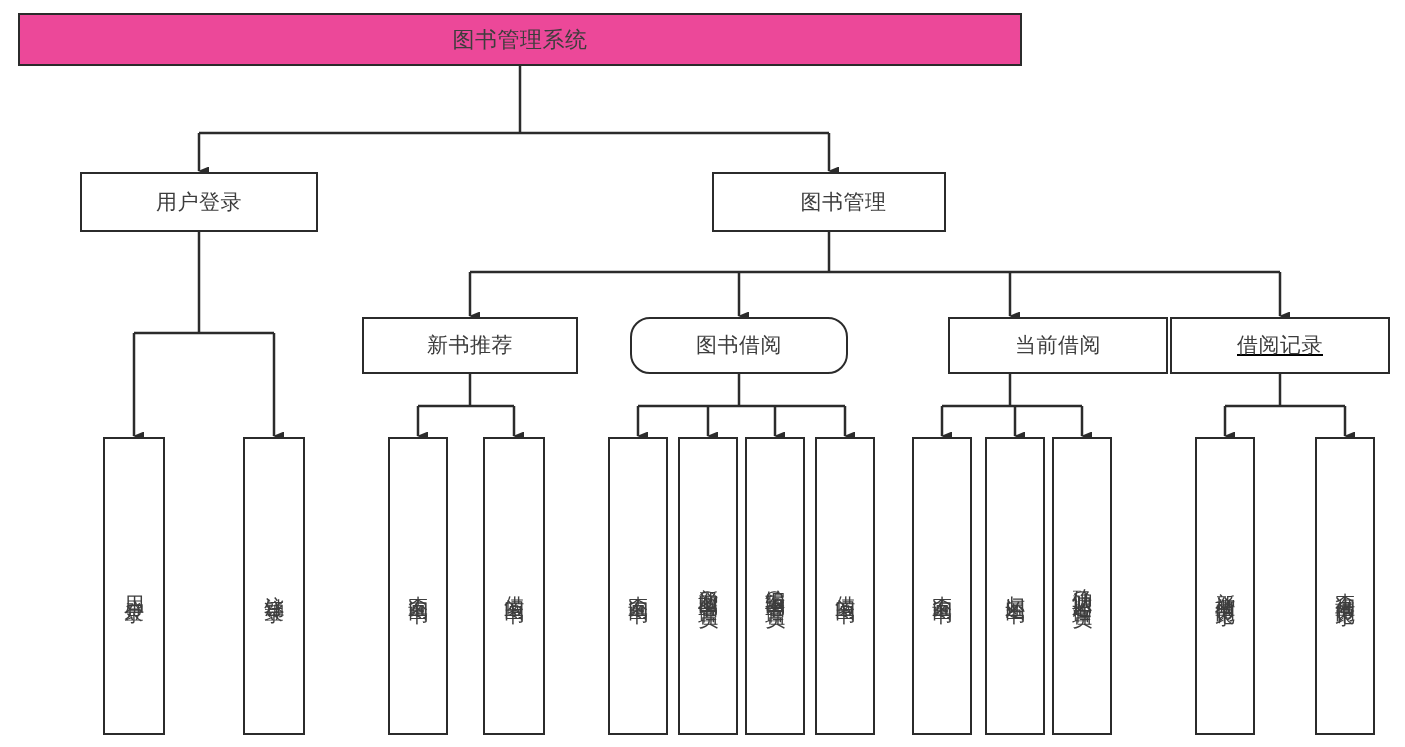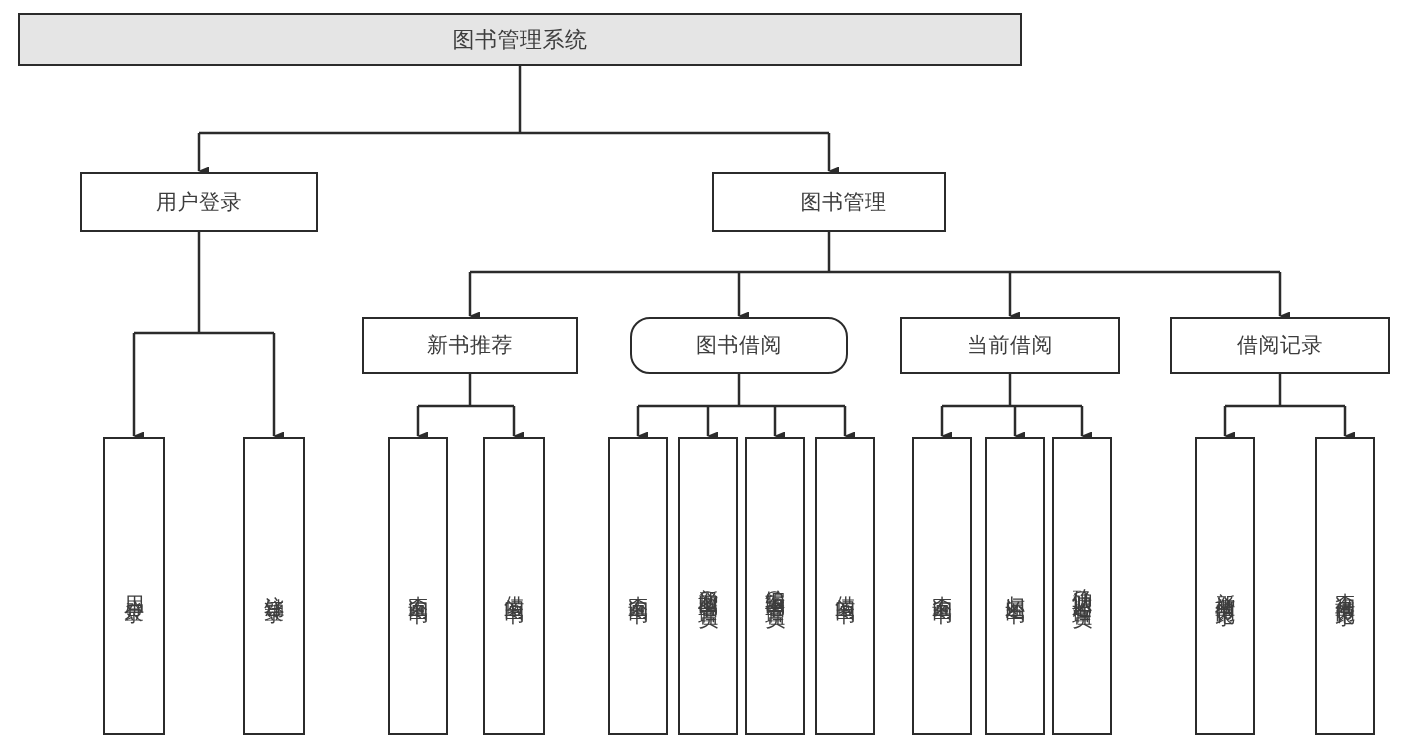--- a/index.html
+++ b/index.html
@@ -101,39 +101,39 @@
         <line x1="1015" y1="406" x2="1015" y2="436" stroke="#2b2b2b" stroke-width="2.5" marker-end="url(#arrowhead)"></line>
         <line x1="1082" y1="406" x2="1082" y2="436" stroke="#2b2b2b" stroke-width="2.5" marker-end="url(#arrowhead)"></line>
         <line x1="1280" y1="374" x2="1280" y2="406" stroke="#2b2b2b" stroke-width="2.5"></line>
         <line x1="1225" y1="406" x2="1345" y2="406" stroke="#2b2b2b" stroke-width="2.5"></line>
         <line x1="1225" y1="406" x2="1225" y2="436" stroke="#2b2b2b" stroke-width="2.5" marker-end="url(#arrowhead)"></line>
         <line x1="1345" y1="406" x2="1345" y2="436" stroke="#2b2b2b" stroke-width="2.5" marker-end="url(#arrowhead)"></line>
       </g>
   </svg>
 
   <div id="node-layer">
-      <div class="node root" style="left: 18px; top: 13px; width: 1004px; height: 53px; border-color: rgb(43, 43, 43); background: #e5e5e5;">
+      <div class="node root" style="left: 18px; top: 13px; width: 1004px; height: 53px; border-color: rgb(43, 43, 43); background: #ec4899;">
         <span class="node-label" style="color: rgb(61, 61, 61);">图书管理系统</span>
       </div>
       <div class="node" style="left: 80px; top: 172px; width: 238px; height: 60px; border-color: rgb(43, 43, 43); background: rgb(255, 255, 255);">
         <span class="node-label" style="color: rgb(61, 61, 61);">用户登录</span>
       </div>
       <div class="node" style="left: 712px; top: 172px; width: 234px; height: 60px; border-color: rgb(43, 43, 43); background: rgb(255, 255, 255); padding-left: 29px;">
         <span class="node-label" style="color: rgb(61, 61, 61);">图书管理</span>
       </div>
       <div class="node" style="left: 362px; top: 317px; width: 216px; height: 57px; border-color: rgb(43, 43, 43); background: rgb(255, 255, 255);">
         <span class="node-label" style="color: rgb(61, 61, 61);">新书推荐</span>
       </div>
       <div class="node" style="left: 630px; top: 317px; width: 218px; height: 57px; border-color: rgb(43, 43, 43); background: rgb(255, 255, 255); border-radius: 20px;">
         <span class="node-label" style="color: rgb(61, 61, 61);">图书借阅</span>
       </div>
-      <div class="node" style="left: 900px; top: 317px; width: 220px; height: 57px; border-color: rgb(43, 43, 43); background: rgb(255, 255, 255);">
+      <div class="node" style="left: 948px; top: 317px; width: 220px; height: 57px; border-color: rgb(43, 43, 43); background: rgb(255, 255, 255);">
         <span class="node-label" style="color: rgb(61, 61, 61);">当前借阅</span>
       </div>
-      <div class="node" style="left: 1170px; top: 317px; width: 220px; height: 57px; border-color: rgb(43, 43, 43); background: rgb(255, 255, 255);">
+      <div class="node" style="left: 1170px; top: 317px; width: 220px; height: 57px; border-color: rgb(43, 43, 43); background: rgb(255, 255, 255); text-decoration: underline;">
         <span class="node-label" style="color: rgb(61, 61, 61);">借阅记录</span>
       </div>
       <div class="node vertical" style="left: 103px; top: 437px; width: 62px; height: 298px; border-color: rgb(43, 43, 43); background: rgb(255, 255, 255);">
         <span class="node-label" style="color: rgb(61, 61, 61);">用户登录</span>
       </div>
       <div class="node vertical" style="left: 243px; top: 437px; width: 62px; height: 298px; border-color: rgb(43, 43, 43); background: rgb(255, 255, 255);">
         <span class="node-label" style="color: rgb(61, 61, 61);">注销登录</span>
       </div>
       <div class="node vertical" style="left: 388px; top: 437px; width: 60px; height: 298px; border-color: rgb(43, 43, 43); background: rgb(255, 255, 255);">
         <span class="node-label" style="color: rgb(61, 61, 61);">查询图书</span>

